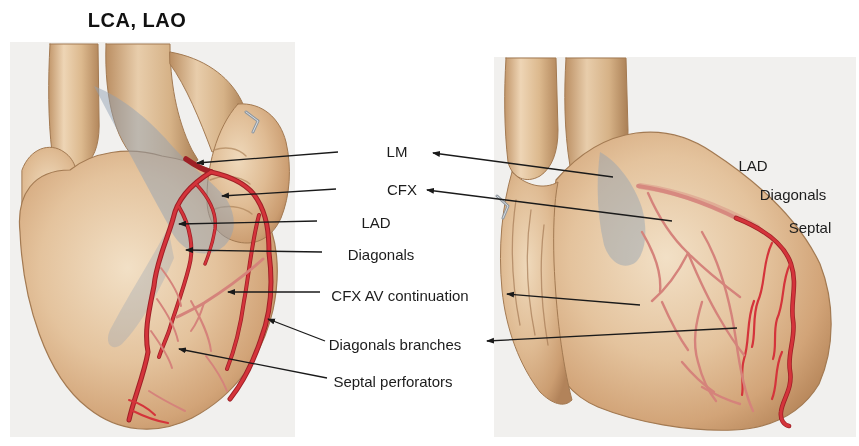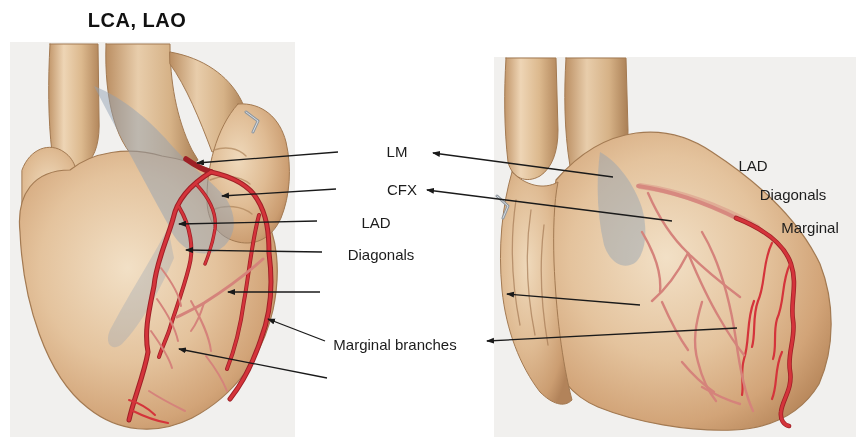--- a/index.html
+++ b/index.html
@@ -174,18 +174,20 @@
       <line x1="737" y1="328" x2="487" y2="341" marker-end="url(#ah)"></line>
     </g>
   </svg>
 
   <div class="title" style="left:137px;top:20px">LCA, LAO</div>
 
   <div class="lbl" style="left:397px;top:151px">LM</div>
   <div class="lbl" style="left:402px;top:189px">CFX</div>
   <div class="lbl" style="left:376px;top:222px">LAD</div>
   <div class="lbl" style="left:381px;top:254px">Diagonals</div>
-  <div class="lbl" style="left:395px;top:344px">Marginal branches</div>
+  <div class="lbl" style="left:400px;top:295px">CFX AV continuation</div>
+  <div class="lbl" style="left:395px;top:344px">Diagonals branches</div>
+  <div class="lbl" style="left:393px;top:381px">Septal perforators</div>
 
   <div class="lbl" style="left:753px;top:165px">LAD</div>
   <div class="lbl" style="left:793px;top:194px">Diagonals</div>
-  <div class="lbl" style="left:810px;top:227px">Marginal</div>
+  <div class="lbl" style="left:810px;top:227px">Septal</div>
 </div>
 
 </body></html>

